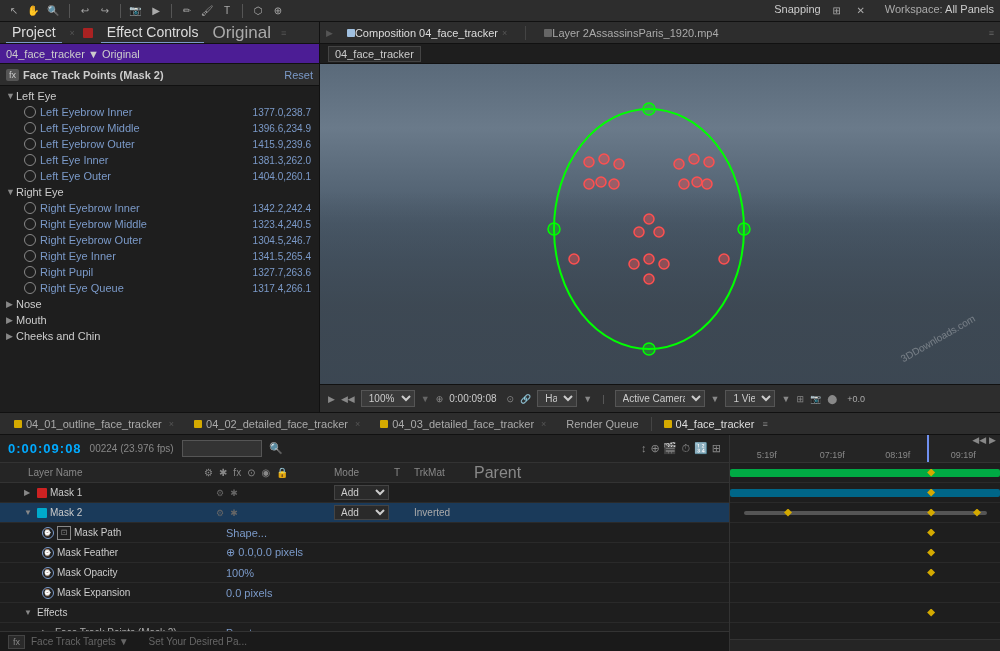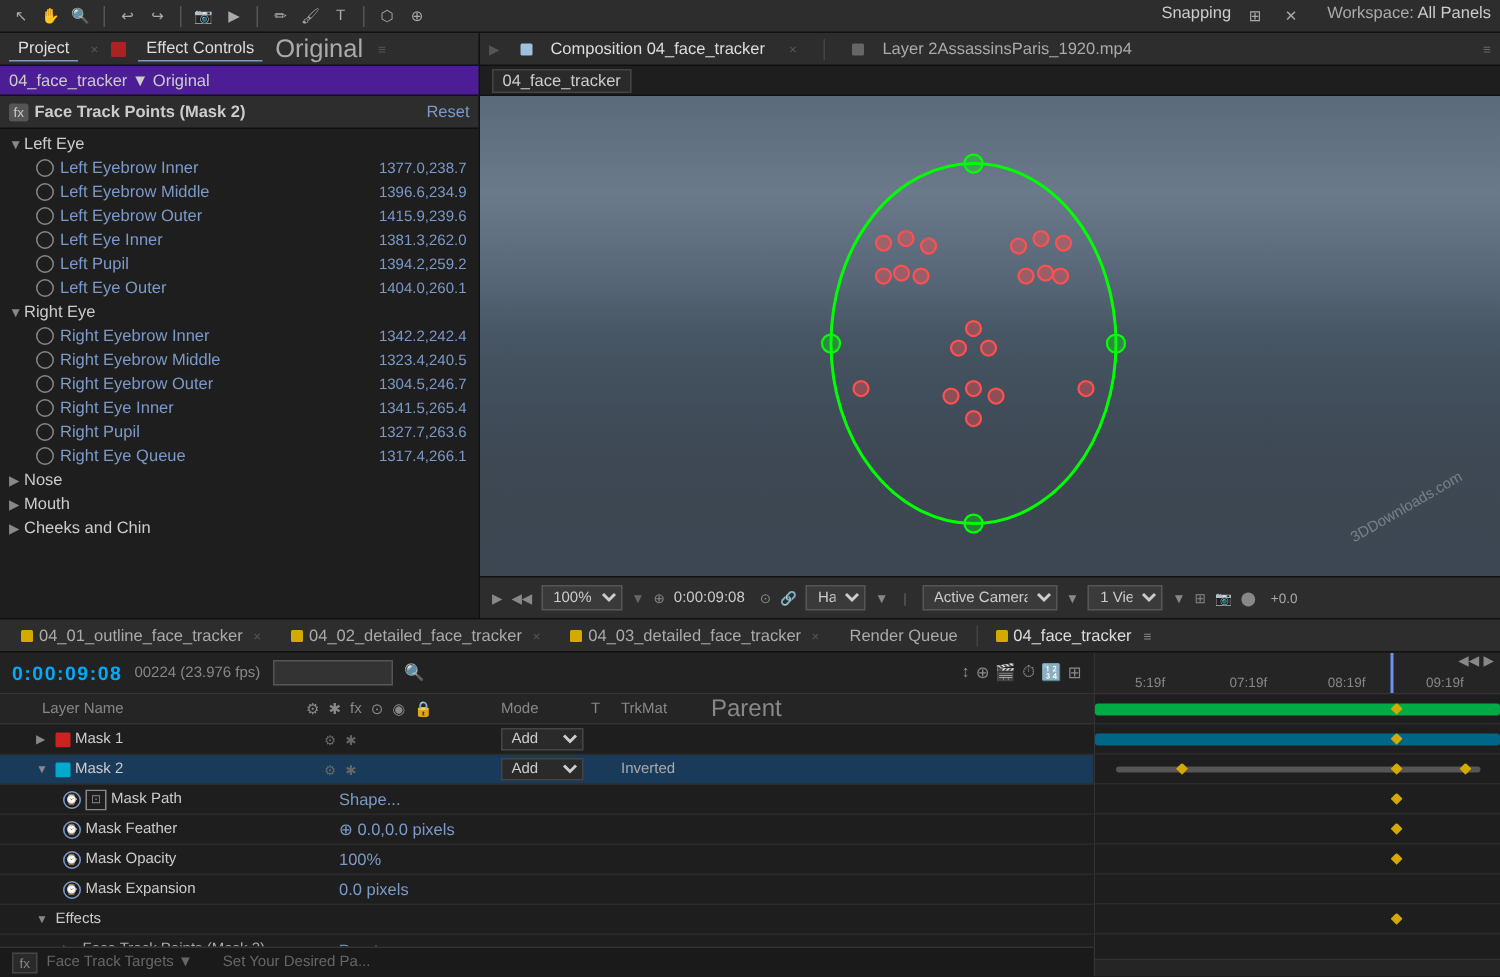--- a/index.html
+++ b/index.html
@@ -66,21 +66,21 @@
     .panel-tabs {
       height: 22px;
       background: #2d2d2d;
       display: flex;
       align-items: center;
       padding: 0 6px;
       gap: 8px;
       border-bottom: 1px solid #111;
     }
     .panel-tab {
-      font-size: 11px;
+      font-size: 14px;
       color: #aaa;
       padding: 2px 6px;
       cursor: pointer;
     }
     .panel-tab.active {
       color: #ddd;
       border-bottom: 1px solid #7b9ac9;
     }
     .effect-controls-header {
       height: 22px;
@@ -180,21 +180,21 @@
       gap: 6px;
       border-bottom: 1px solid #111;
     }
     .comp-tab {
       font-size: 11px;
       color: #aaa;
       padding: 2px 8px;
       cursor: pointer;
       display: flex;
       align-items: center;
-      gap: 12px;
+      gap: 0;
     }
     .comp-tab.active {
       color: #ddd;
     }
     .comp-tab-dot {
       width: 8px;
       height: 8px;
       background: #a0c0e0;
       border-radius: 1px;
     }
@@ -580,25 +580,20 @@
         </div>
         <div class="tree-item">
           <span class="track-icon"></span>
           <span class="tree-item-name">Left Eyebrow Outer</span>
           <span class="tree-item-value">1415.9,239.6</span>
         </div>
         <div class="tree-item">
           <span class="track-icon"></span>
           <span class="tree-item-name">Left Eye Inner</span>
           <span class="tree-item-value">1381.3,262.0</span>
-        </div>
-        <div class="tree-item">
-          <span class="track-icon"></span>
-          <span class="tree-item-name">Left Pupil</span>
-          <span class="tree-item-value">1394.2,259.2</span>
         </div>
         <div class="tree-item">
           <span class="track-icon"></span>
           <span class="tree-item-name">Left Eye Outer</span>
           <span class="tree-item-value">1404.0,260.1</span>
         </div>
       </div>
 
       <div class="tree-group-header">
         <span class="tree-arrow">▼</span>

